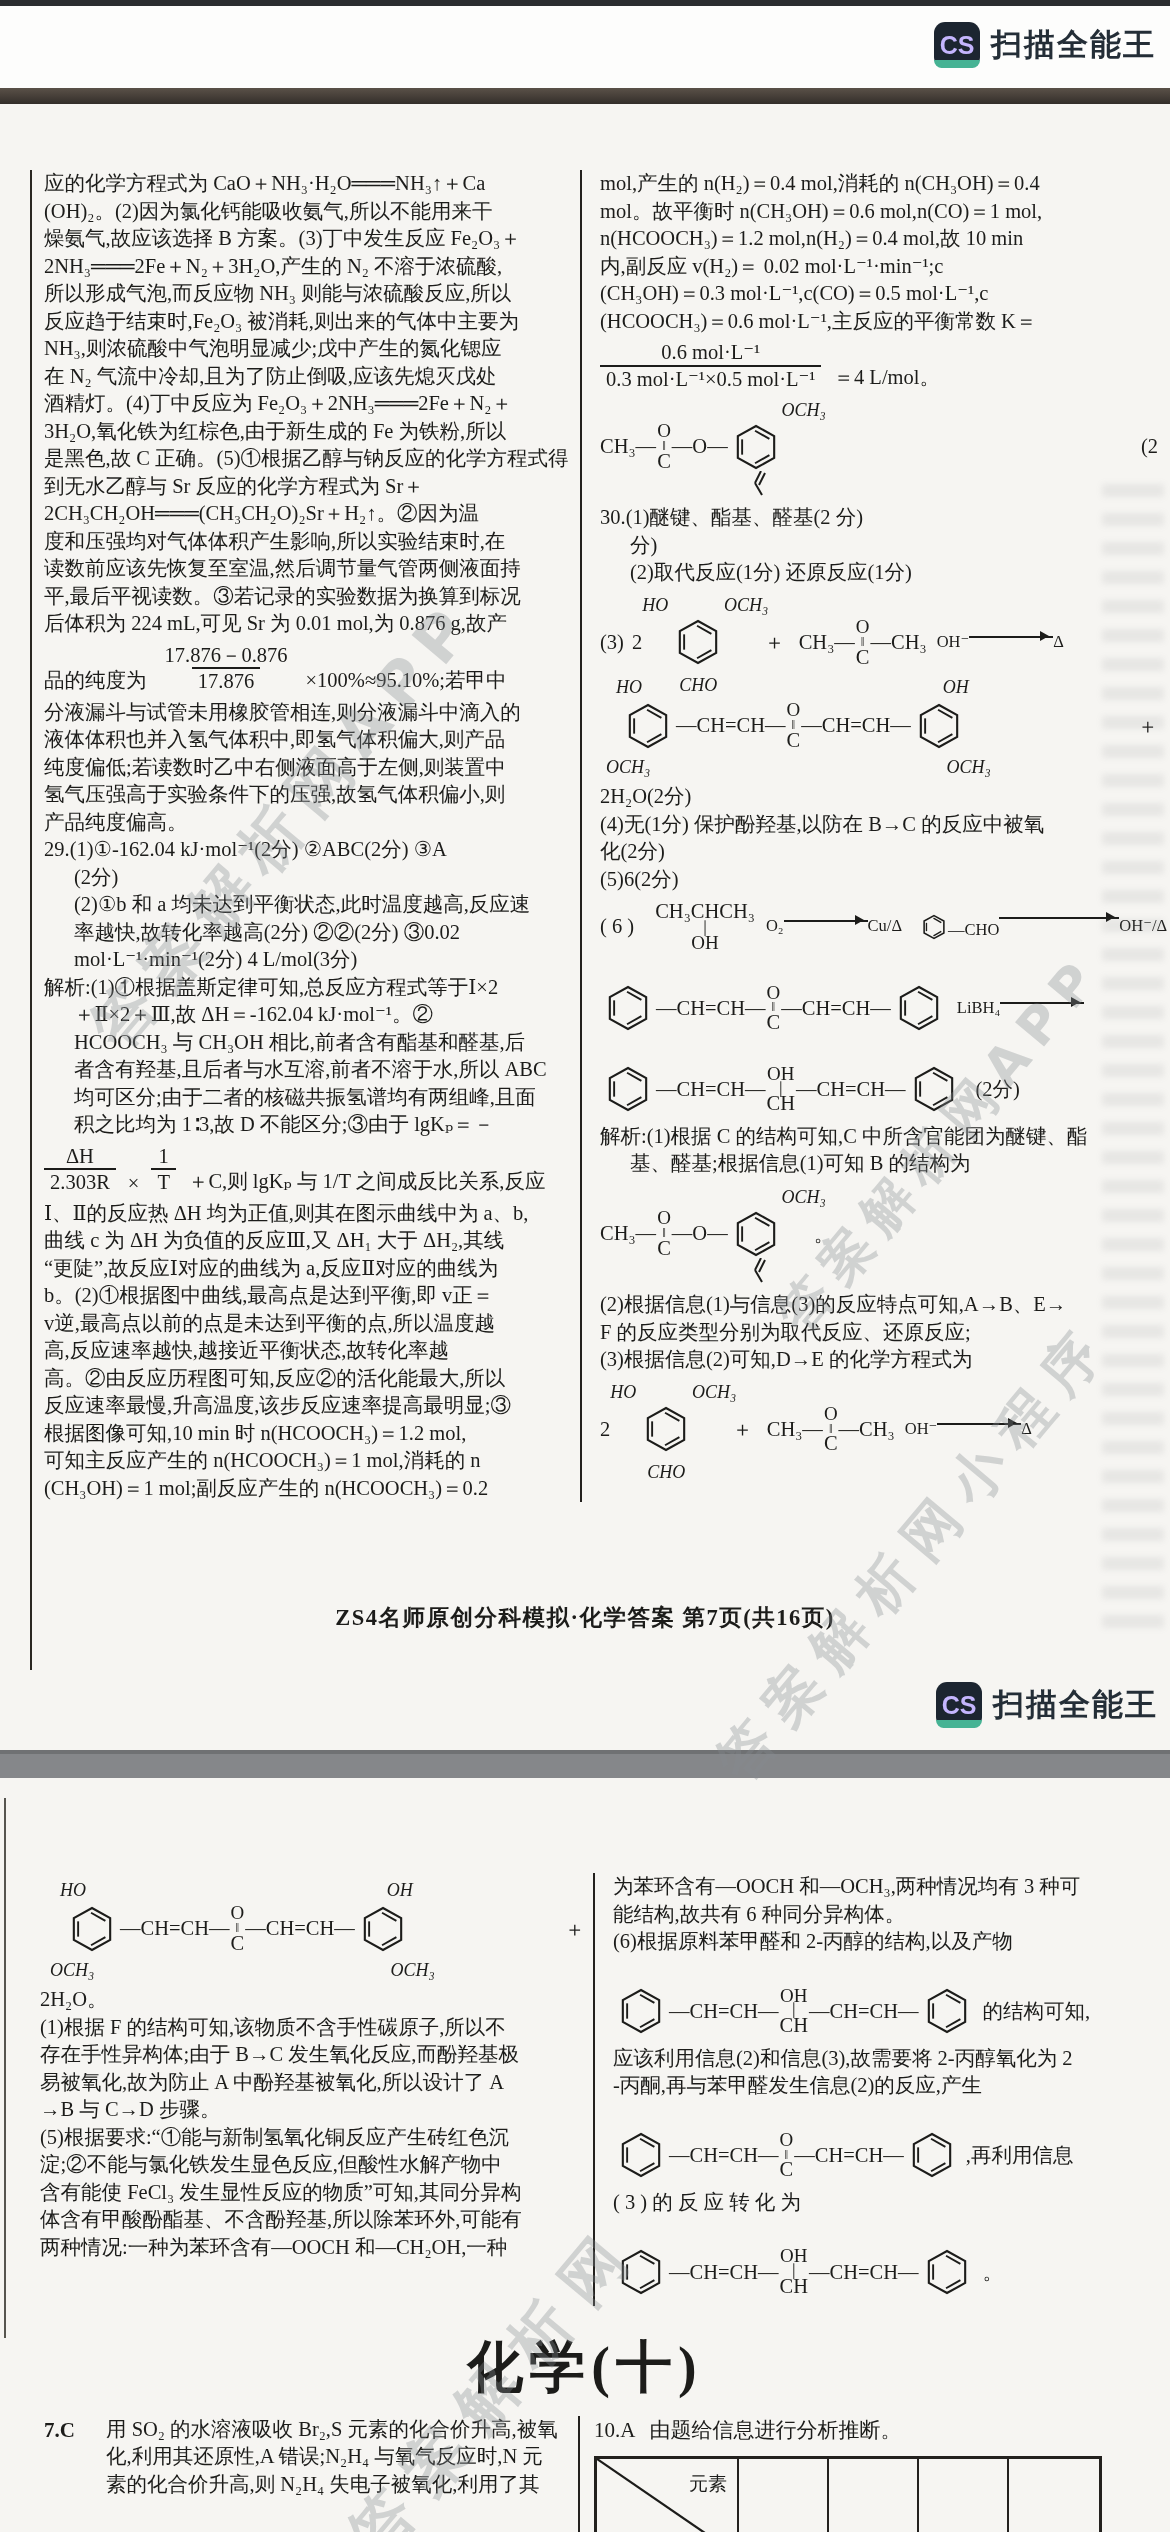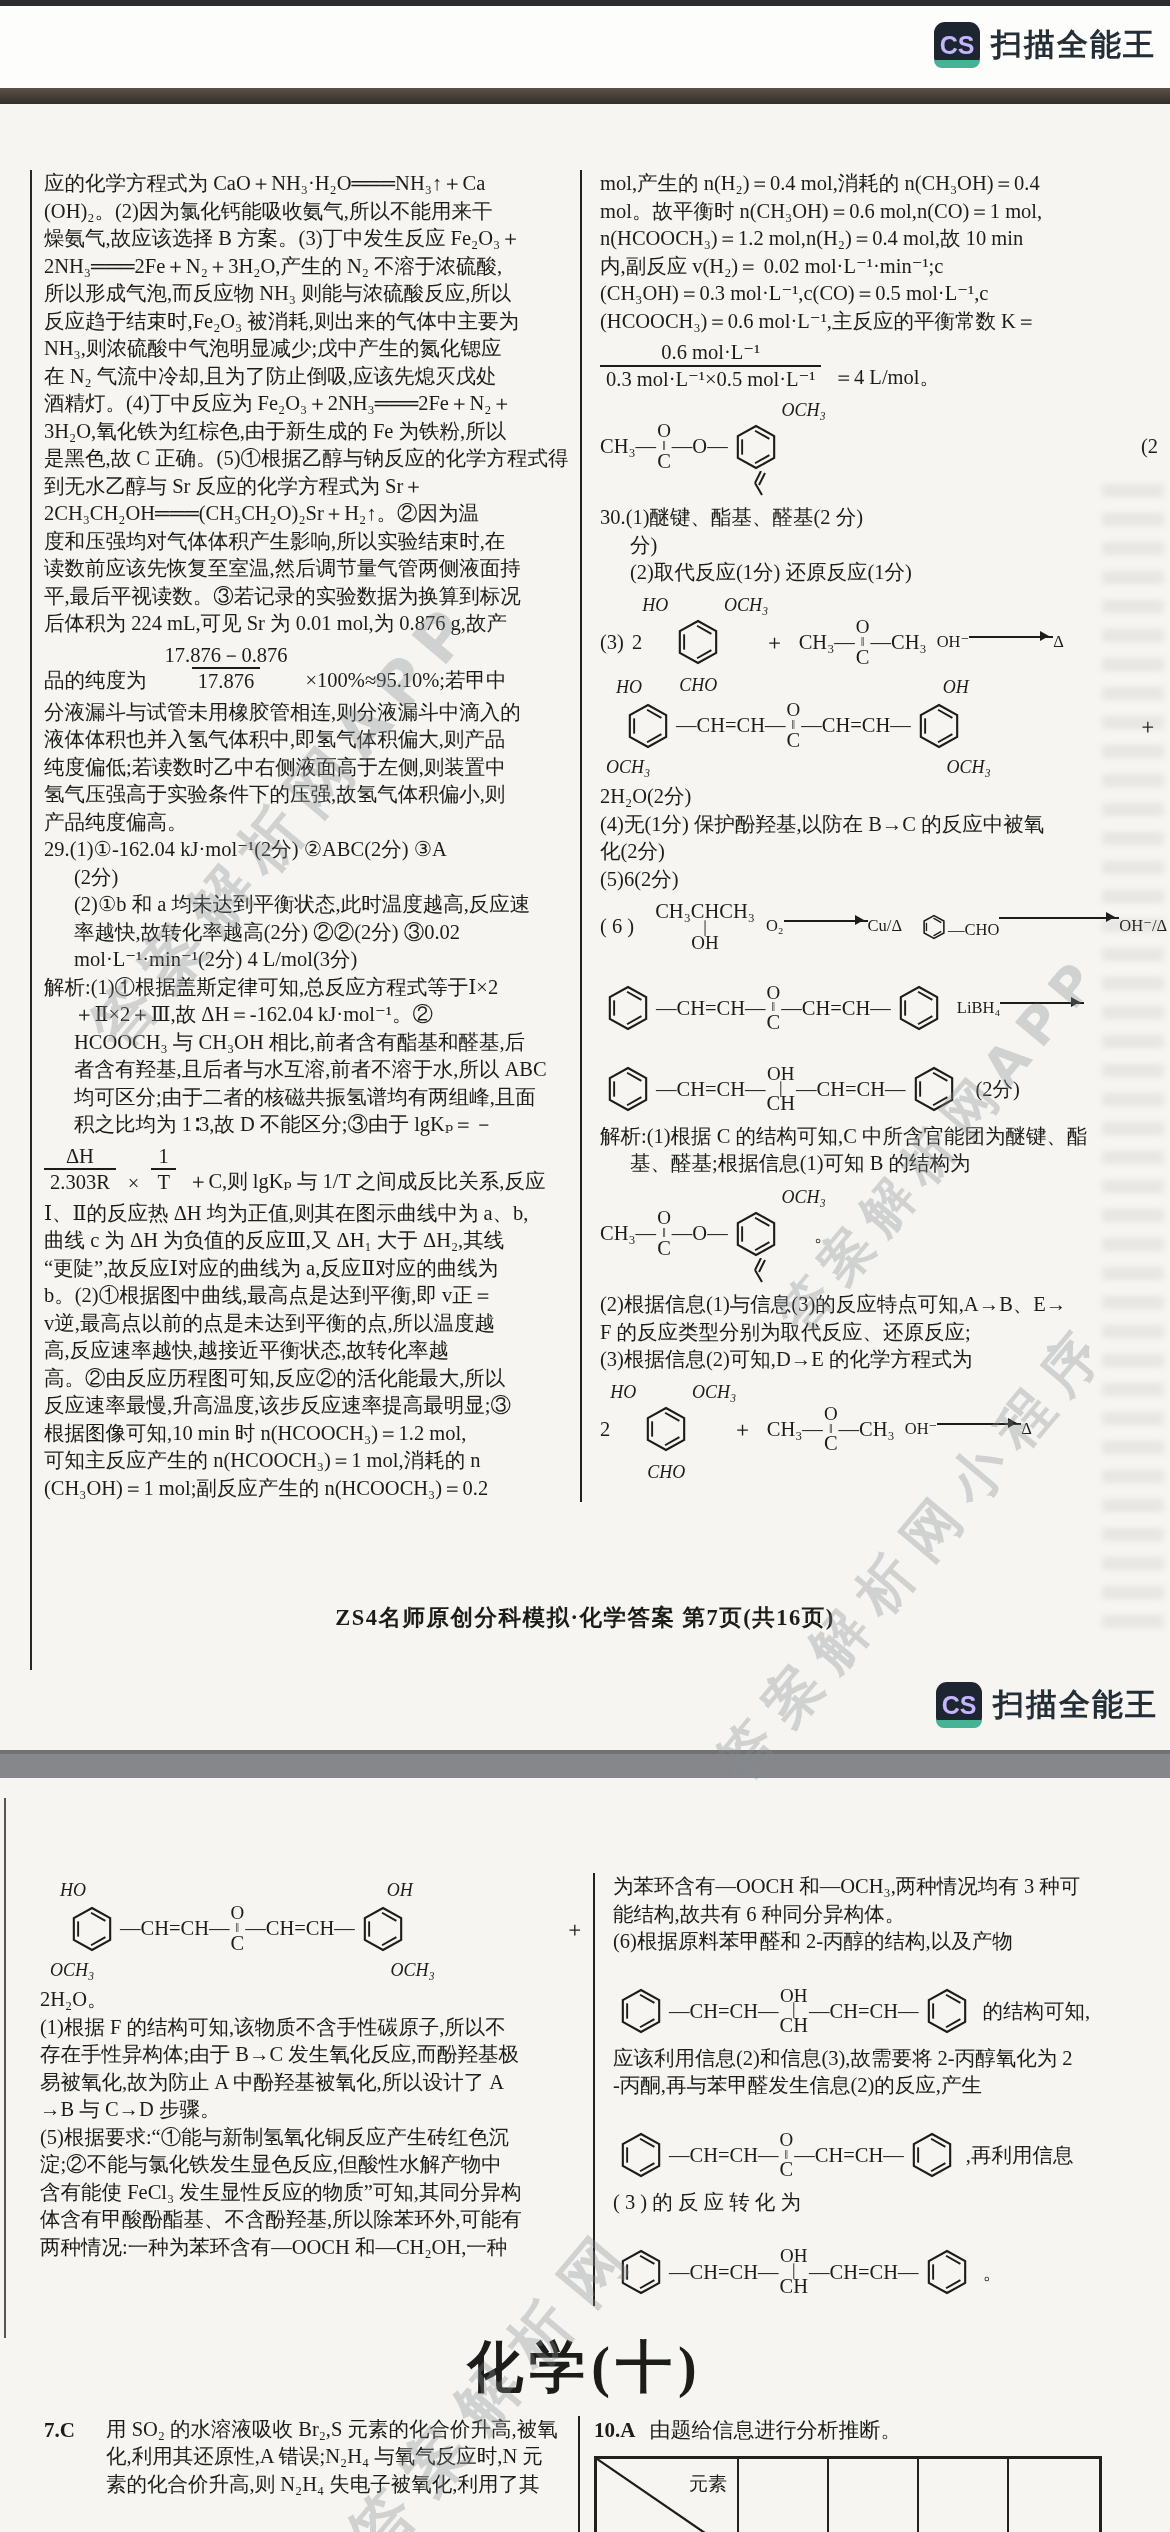--- a/index.html
+++ b/index.html
@@ -606,21 +606,21 @@
       <div class="bL">
         <div class="bnum">7.C</div>
         <div style="flex:1;">
             <div class="tl">用 SO₂ 的水溶液吸收 Br₂,S 元素的化合价升高,被氧</div>
             <div class="tl">化,利用其还原性,A 错误;N₂H₄ 与氧气反应时,N 元</div>
             <div class="tl">素的化合价升高,则 N₂H₄ 失电子被氧化,利用了其</div>
           </div>
       </div>
       <div class="bR">
         <div class="q10line">
-          <span style="font-weight:700;">10.A</span>
+          <span style="font-weight:400;">10.A</span>
           <span>由题给信息进行分析推断。</span>
         </div>
         <div class="tbl">
           <div class="cell diag">
             <svg preserveAspectRatio="none" viewBox="0 0 100 100">
                 <line class="k" stroke-width="2" x1="0" y1="0" x2="100" y2="100"></line>
               </svg>
             <span class="hdr">元素</span>
           </div>
           <div class="cell"></div>

